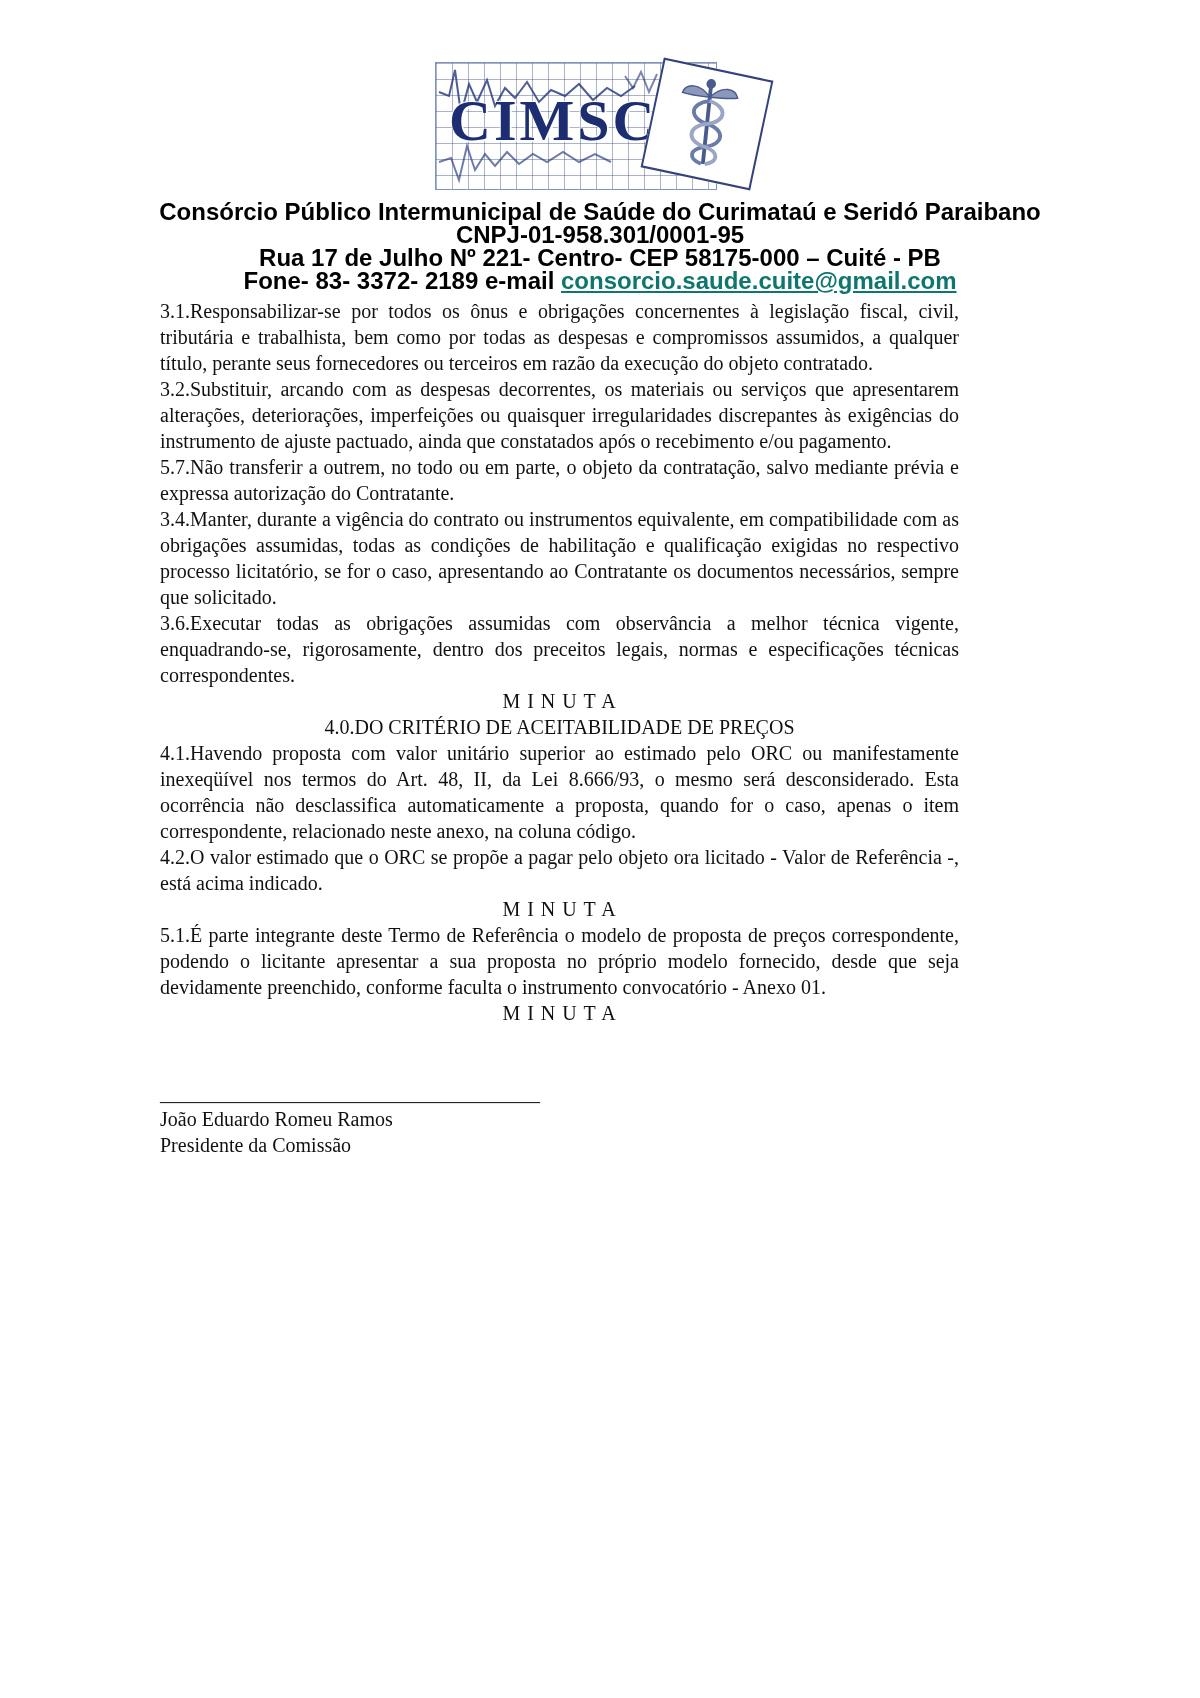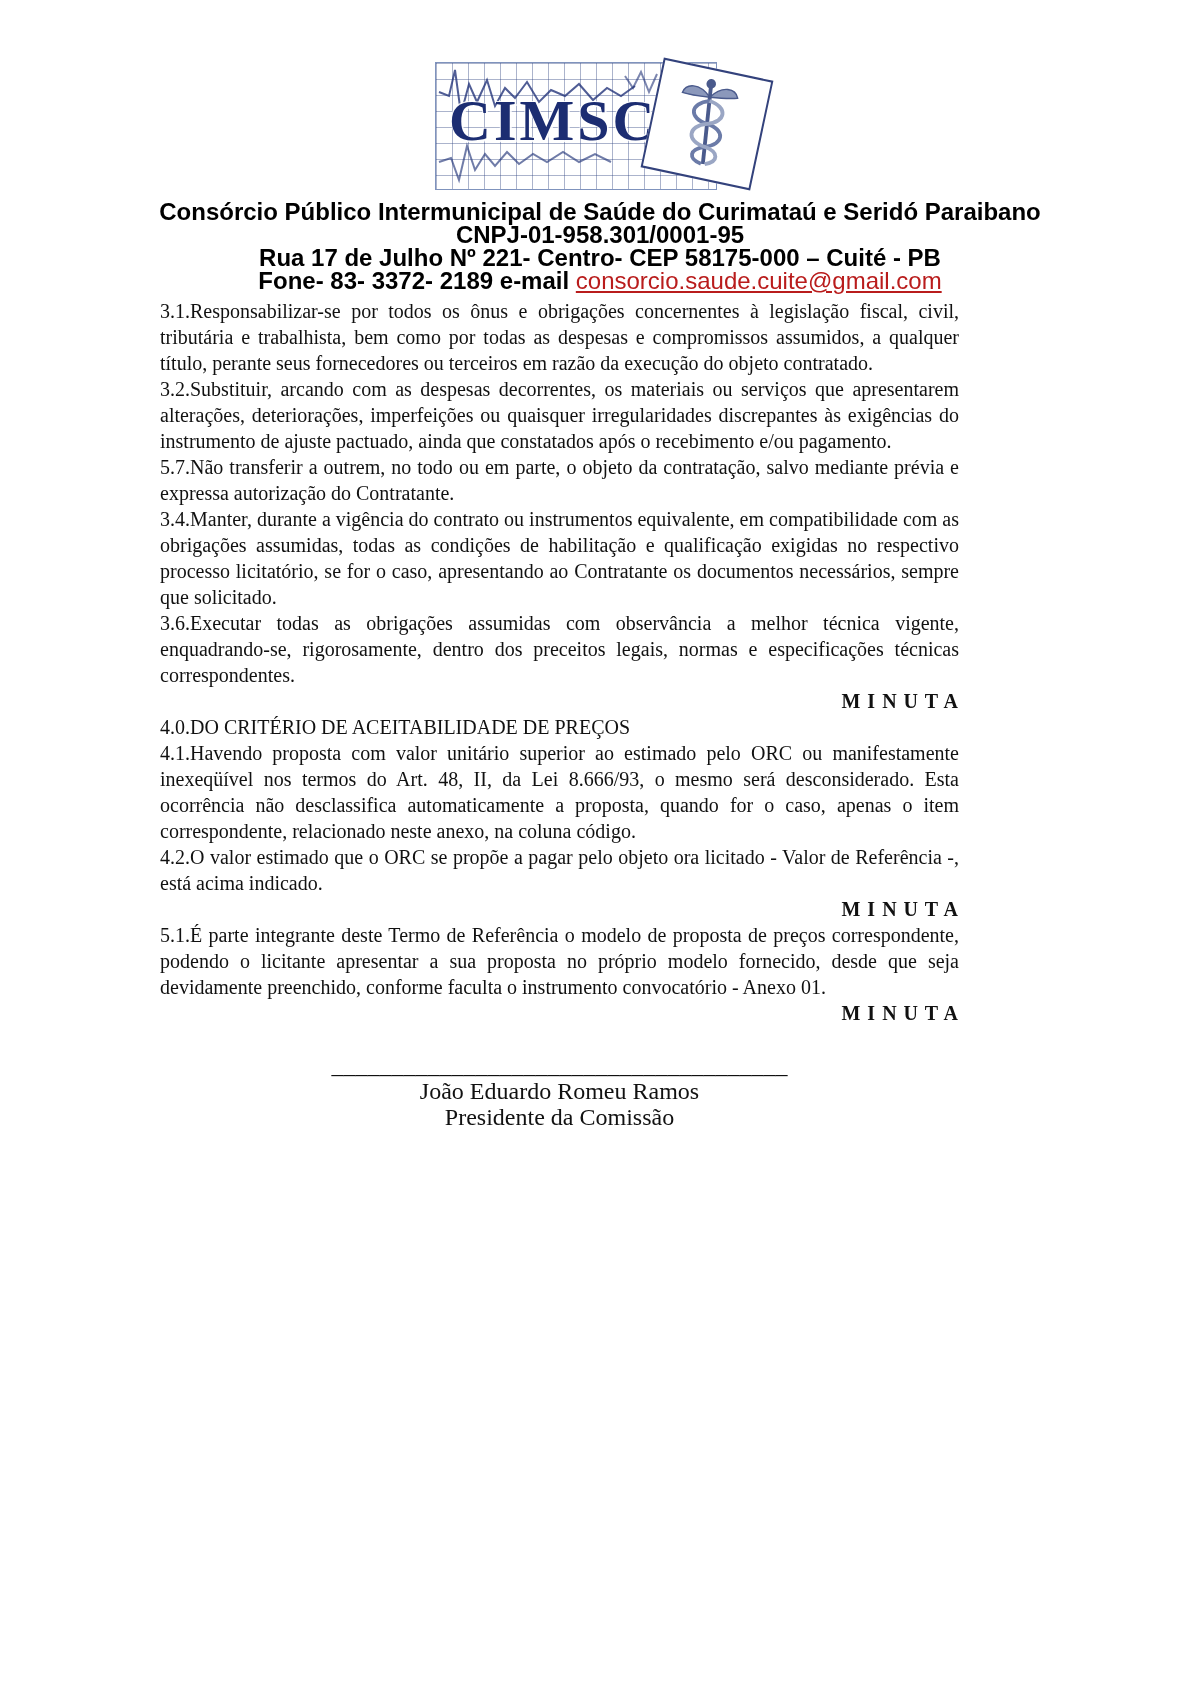--- a/index.html
+++ b/index.html
@@ -61,47 +61,47 @@
   .caduceus-wrap { transform: rotate(-6deg); }
 
   .head-line {
     font-family: "Liberation Sans", sans-serif;
     font-weight: bold;
     font-size: 24px;
     line-height: 23px;
     color: #000000;
   }
   .head-line a, .email-link {
-    color: #b91c1c;
+    color: #0f766e;
     text-decoration: underline;
     font-family: "Liberation Sans", sans-serif;
-    font-weight: normal;
+    font-weight: bold;
   }
 
   
   .content {
     padding: 6px 143px 0 62px;
     font-size: 20px;
     line-height: 26px;
     text-align: justify;
   }
   .content p { margin: 0; }
   .minuta {
-    text-align: right;
-    font-weight: bold;
+    text-align: center;
+    font-weight: normal;
     letter-spacing: 1px;
   }
-  .heading { text-align: left; font-family: Liberation Serif, serif; }
+  .heading { text-align: center; font-family: Liberation Serif, serif; }
 
   
   .signature {
-    margin-top: 26px;
-    font-size: 24px;
+    margin-top: 54px;
+    font-size: 20px;
     line-height: 26px;
-    text-align: center;
+    text-align: left;
   }
   .signature p { margin: 0; }
   .sig-rule { letter-spacing: 0; white-space: nowrap; }
 </style>
 </head>
 <body>
 
 <div class="page">
 
   <div class="letterhead">

